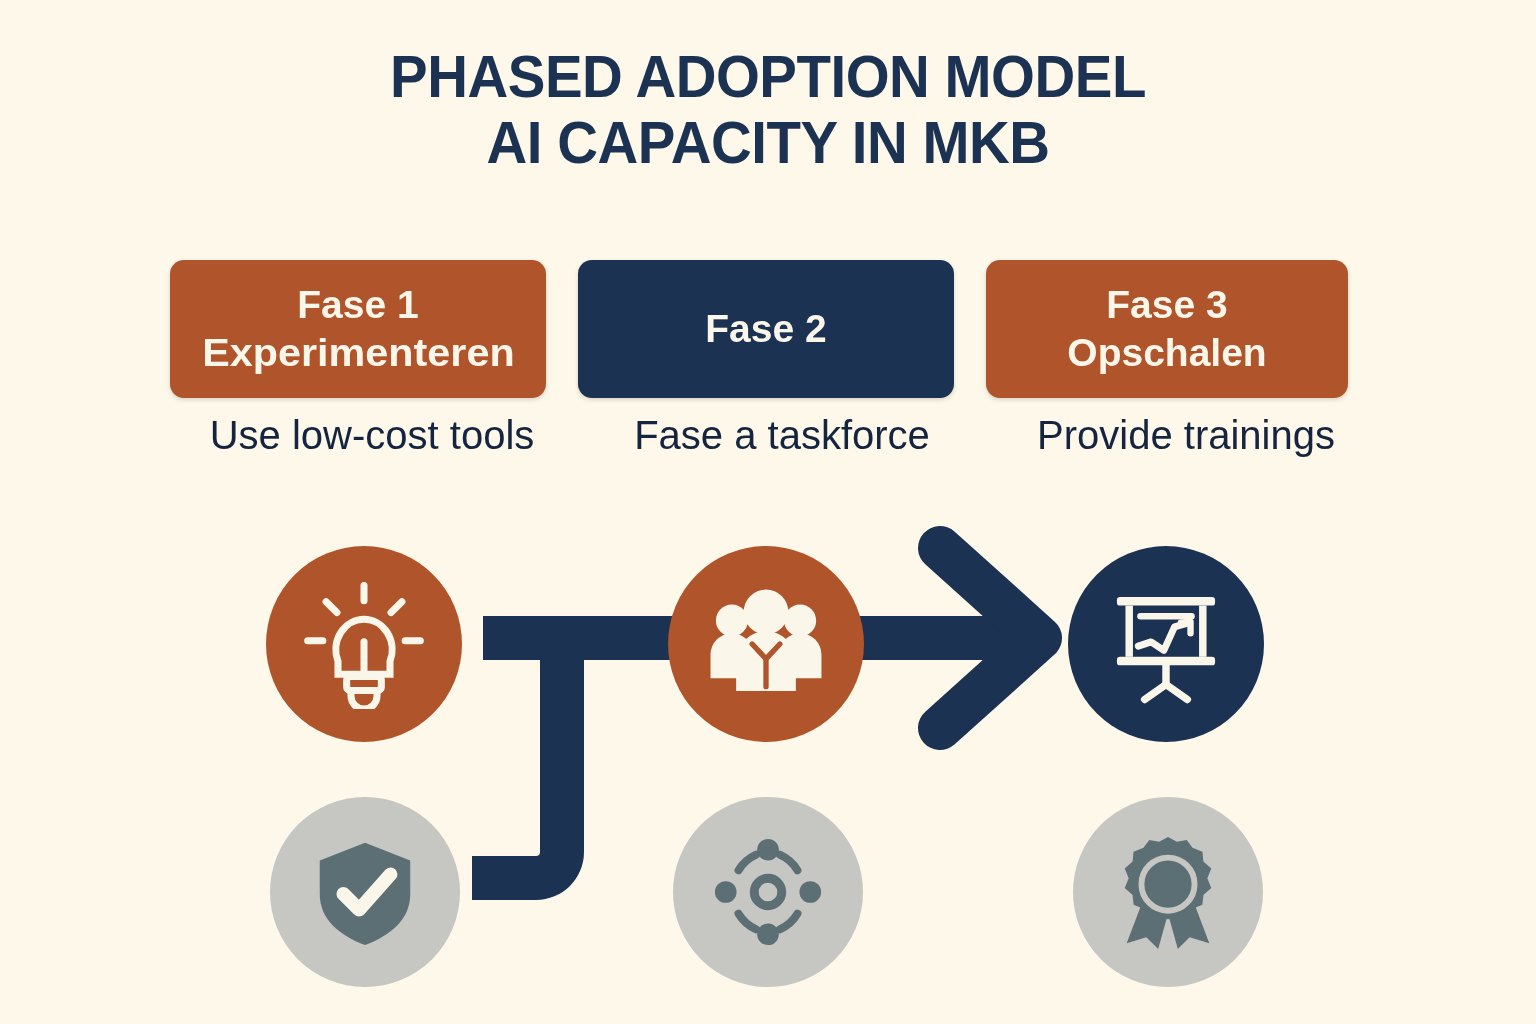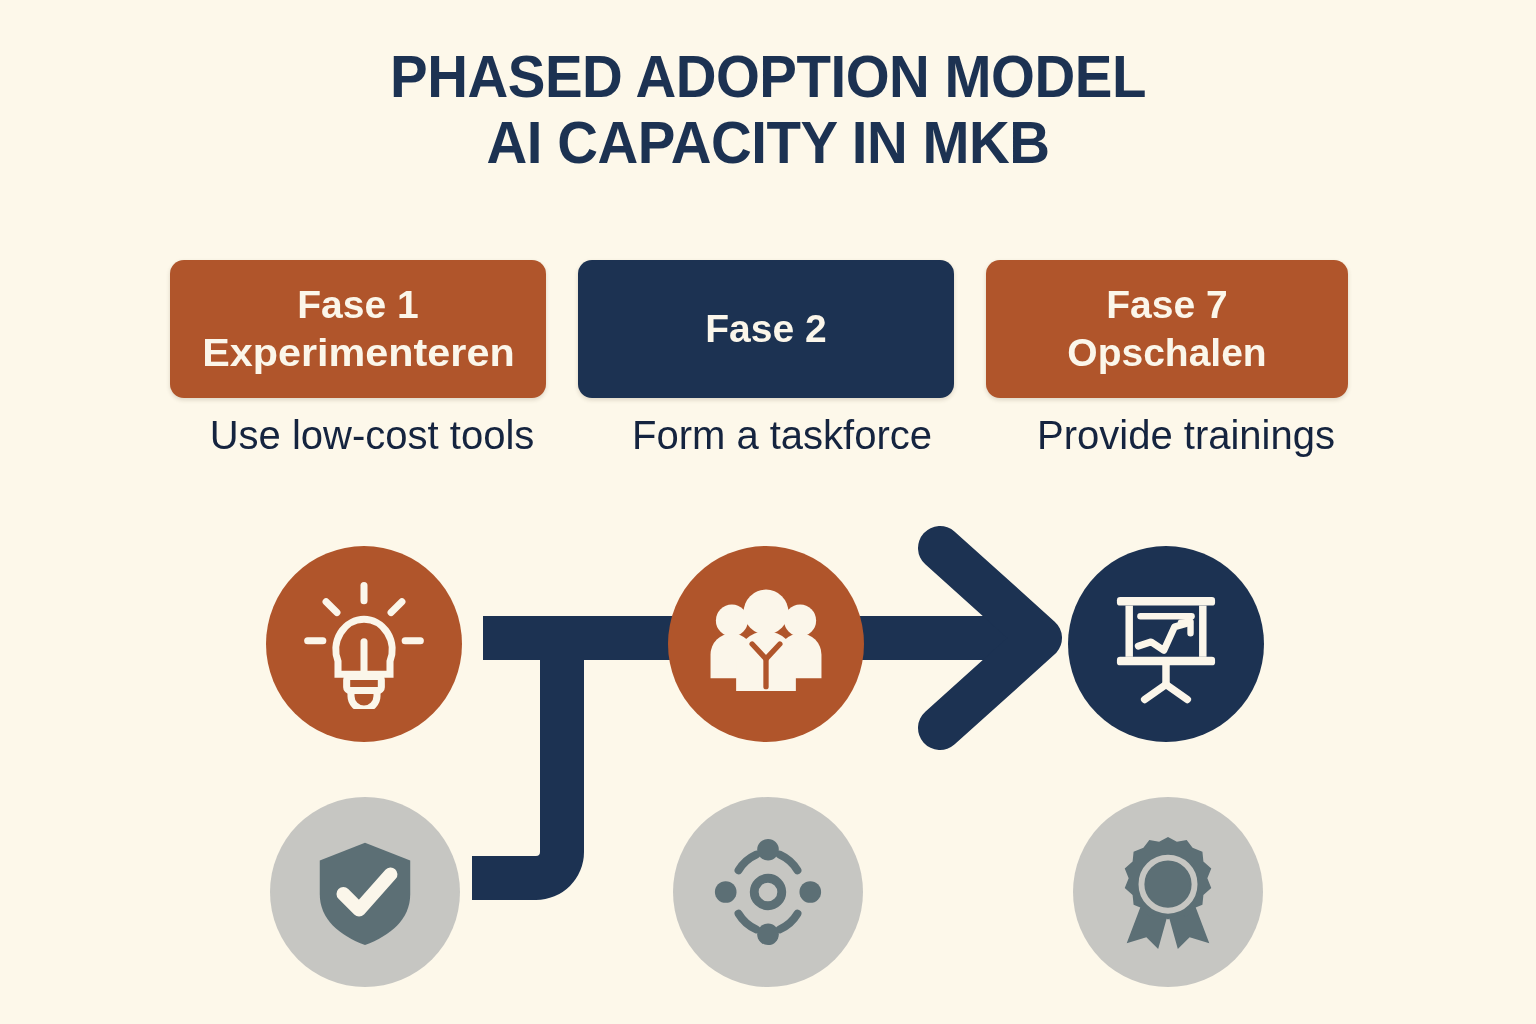--- a/index.html
+++ b/index.html
@@ -138,27 +138,27 @@
 
   <div id="badge-row">
     <div class="badge badge-1">
       <div class="badge-top">Fase 1</div>
       <div class="badge-sub">Experimenteren</div>
     </div>
     <div class="badge badge-2">
       <div class="badge-top">Fase 2</div>
     </div>
     <div class="badge badge-3">
-      <div class="badge-top">Fase 7</div>
+      <div class="badge-top">Fase 3</div>
       <div class="badge-sub">Opschalen</div>
     </div>
   </div>
 
   <div class="caption cap-1">Use low-cost tools</div>
-  <div class="caption cap-2">Form a taskforce</div>
+  <div class="caption cap-2">Fase a taskforce</div>
   <div class="caption cap-3">Provide trainings</div>
 
   <svg id="connector" viewBox="0 0 1536 1024">
 
     <rect x="483" y="616" width="470" height="44" fill="#1c3252"></rect>
 
     <path d="M 540 616 L 584 616 L 584 852
              A 48 48 0 0 1 536 900
              L 472 900 L 472 856 L 536 856
              A 4 4 0 0 0 540 852 Z" fill="#1c3252"></path>

